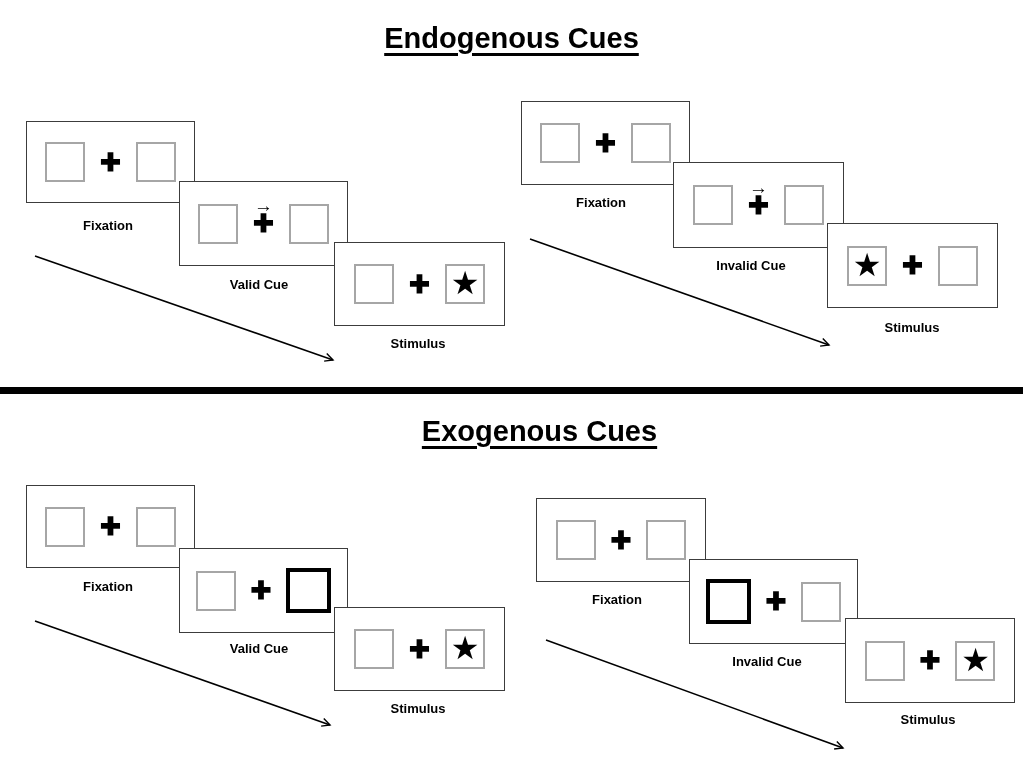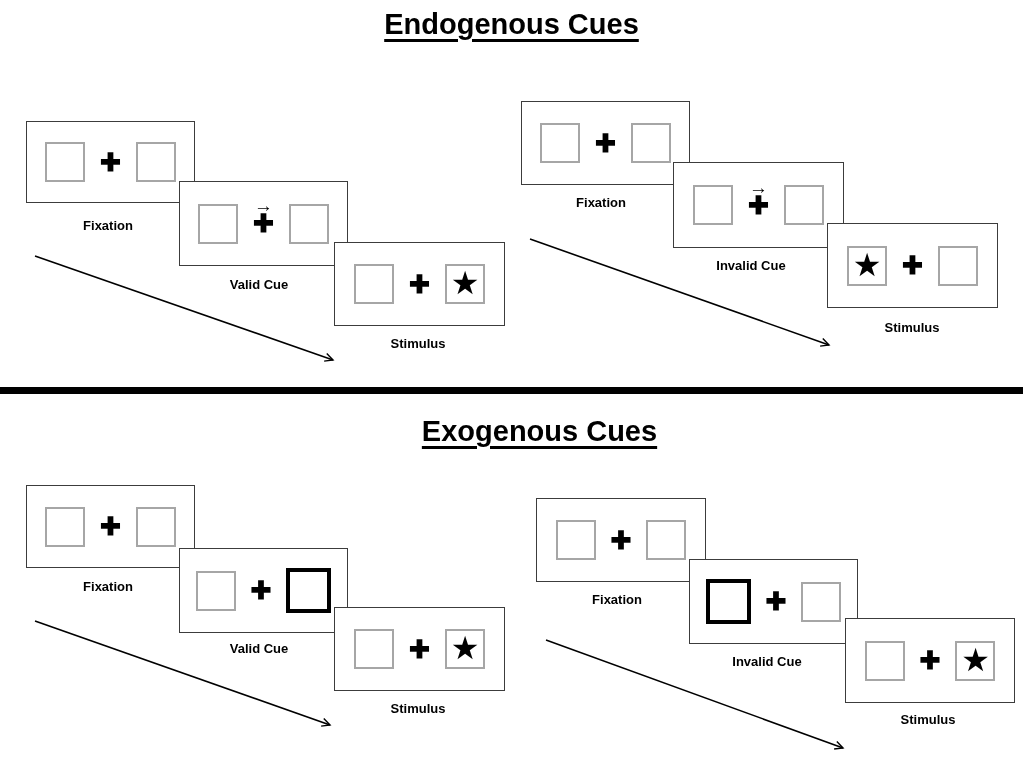--- a/index.html
+++ b/index.html
@@ -47,21 +47,21 @@
       <marker id="ah" markerWidth="12" markerHeight="12" refX="9" refY="5" orient="auto" markerUnits="userSpaceOnUse">
         <path d="M1,1 L9,5 L1,9" fill="none" stroke="#000" stroke-width="1.4"></path>
       </marker>
     </defs>
     <line x1="35" y1="256" x2="333" y2="360" stroke="#000" stroke-width="1.6" marker-end="url(#ah)"></line>
     <line x1="530" y1="239" x2="829" y2="345" stroke="#000" stroke-width="1.6" marker-end="url(#ah)"></line>
     <line x1="35" y1="621" x2="330" y2="725" stroke="#000" stroke-width="1.6" marker-end="url(#ah)"></line>
     <line x1="546" y1="640" x2="843" y2="748" stroke="#000" stroke-width="1.6" marker-end="url(#ah)"></line>
   </svg>
 
-  <div class="section-title" style="top:8px;">Endogenous Cues</div>
+  <div class="section-title" style="top:22px;">Endogenous Cues</div>
   <div class="divider" style="top:387px;"></div>
   <div class="section-title" style="top:415px;padding-left:28px;">Exogenous Cues</div>
 
   <div class="panel z1" style="left:26px; top:121px; width:169px; height:82px;">
     <div class="box"></div>
     <div class="plus-wrap">
         <span class="plus">✚</span>
       </div>
     <div class="box"></div>
   </div>

